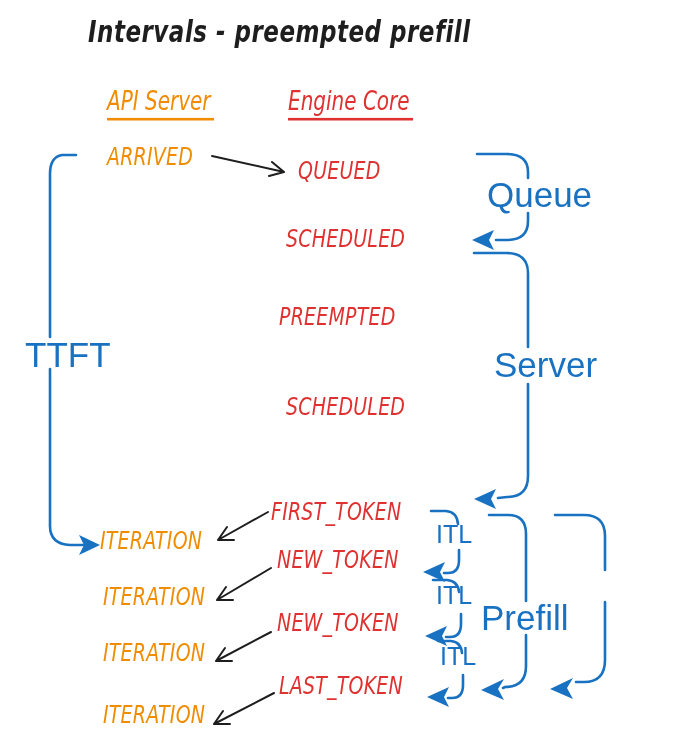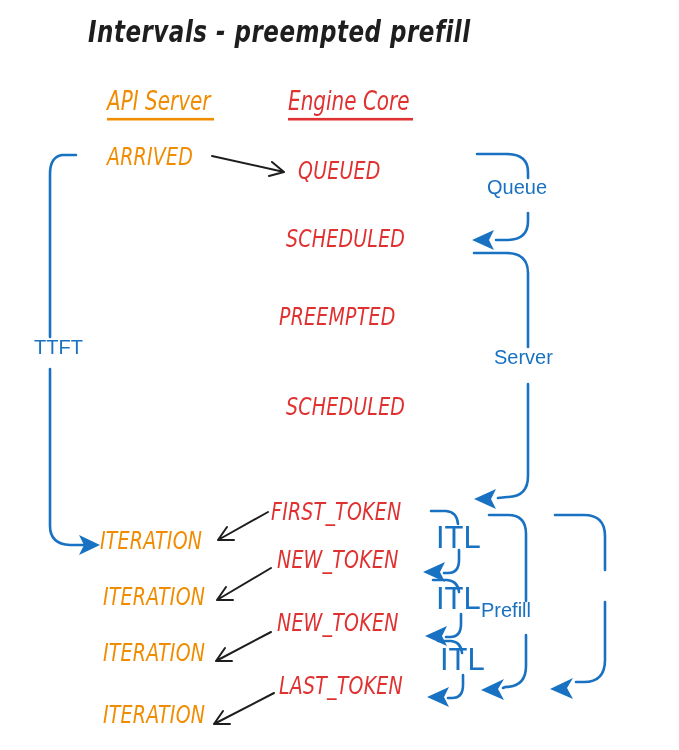--- a/index.html
+++ b/index.html
@@ -11,22 +11,22 @@
     font-family:"Liberation Sans",sans-serif;
   }
   .stage svg{position:absolute;left:0;top:0;}
   .label{position:absolute;white-space:nowrap;line-height:1;}
   .hand{font-family:"DejaVu Sans",sans-serif;font-style:italic;transform:scaleY(1.3);transform-origin:0 0;}
   .title{font-size:23px;font-weight:bold;color:var(--ink,#1e1e1e);letter-spacing:.5px;}
   .hdr{font-size:20px;border-bottom:2px solid currentColor;padding:0 3px 3px 0;}
   .evt{font-size:19px;letter-spacing:.2px;}
   .red{color:var(--red,#e03131);}
   .orange{color:var(--orange,#f08c00);}
-  .blue-label{font-family:"Liberation Sans",sans-serif;font-size:20px;color:var(--blue,#1971c2);}
-  .itl{font-size:31px;}
+  .blue-label{font-family:"Liberation Sans",sans-serif;font-size:35px;color:var(--blue,#1971c2);}
+  .itl{font-size:25px;}
   .bb{stroke:var(--blue,#1971c2);stroke-width:2.6;fill:none;stroke-linecap:round;}
   .ba{fill:var(--blue,#1971c2);stroke:none;}
   .bk{stroke:var(--ink,#1e1e1e);stroke-width:2;fill:none;stroke-linecap:round;stroke-linejoin:round;}
 </style>
 </head>
 <body>
 
 <div class="stage">
 
   <svg width="679" height="750" viewBox="0 0 679 750">
@@ -82,20 +82,20 @@
 
   <span class="label hand evt red" style="left:298px;top:158px">QUEUED</span>
   <span class="label hand evt red" style="left:286px;top:226px">SCHEDULED</span>
   <span class="label hand evt red" style="left:279px;top:304px">PREEMPTED</span>
   <span class="label hand evt red" style="left:286px;top:394px">SCHEDULED</span>
   <span class="label hand evt red" style="left:271px;top:499px">FIRST_TOKEN</span>
   <span class="label hand evt red" style="left:277px;top:547px">NEW_TOKEN</span>
   <span class="label hand evt red" style="left:277px;top:610px">NEW_TOKEN</span>
   <span class="label hand evt red" style="left:279px;top:673px">LAST_TOKEN</span>
 
-  <span class="label blue-label" style="left:34px;top:337px">TTFT</span>
+  <span class="label blue-label" style="left:25px;top:337px">TTFT</span>
   <span class="label blue-label" style="left:487px;top:177px">Queue</span>
   <span class="label blue-label" style="left:494px;top:347px">Server</span>
   <span class="label blue-label itl" style="left:436px;top:522px">ITL</span>
   <span class="label blue-label itl" style="left:436px;top:583px">ITL</span>
   <span class="label blue-label itl" style="left:440px;top:644px">ITL</span>
   <span class="label blue-label" style="left:481px;top:600px">Prefill</span>
 </div>
 
 </body></html>

